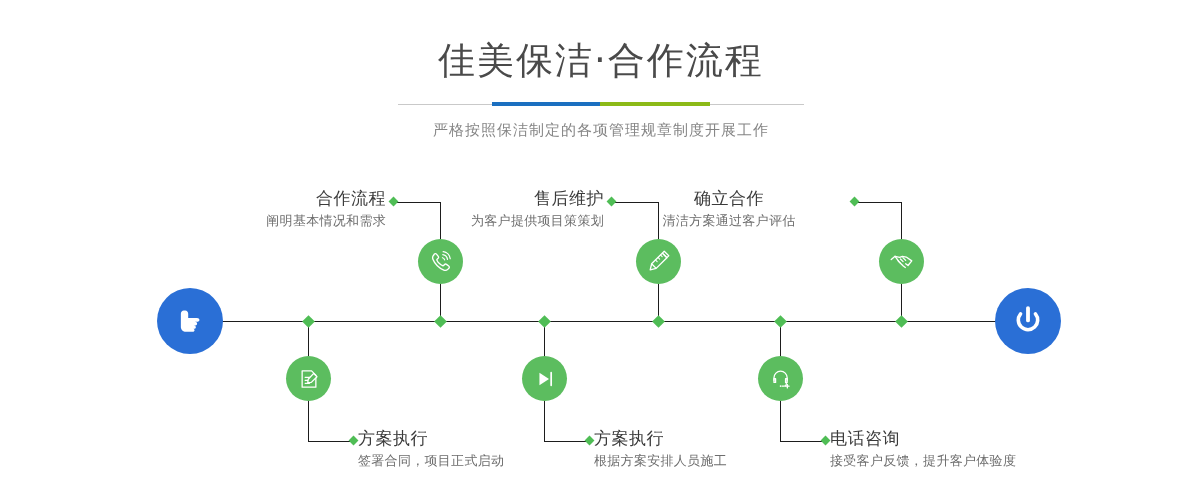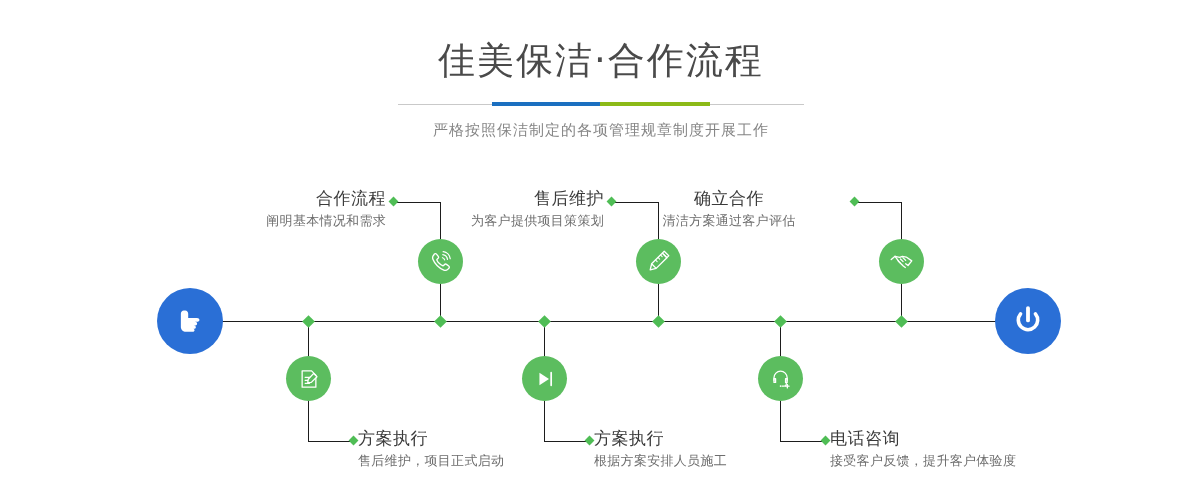--- a/index.html
+++ b/index.html
@@ -121,21 +121,21 @@
     <span>
       <svg width="24" height="24" viewBox="0 0 28 28" aria-hidden="true">
         <path d="M6 4.5h11l5 5v14H6z" fill="none" stroke="#ffffff" stroke-width="1.5" stroke-linejoin="round"></path>
         <path d="M9.5 12h8M9.5 15.5h8M9.5 19h5" stroke="#ffffff" stroke-width="1.4" stroke-linecap="round"></path>
         <path d="M19.5 7.5l3.8 3.8-6.6 6.6-4.2.6.6-4.2z" fill="#5cbd5f" stroke="#ffffff" stroke-width="1.5" stroke-linejoin="round"></path>
       </svg>
     </span>
   </div>
   <div class="lbl dn" style="left:358px;top:428px;width:260px;">
     <div class="t">方案执行</div>
-    <div class="d">售后维护，项目正式启动</div>
+    <div class="d">签署合同，项目正式启动</div>
   </div>
 
   <div class="vline" style="left:658px;top:202px;height:119px;"></div>
   <div class="hline" style="left:614px;top:202px;width:44px;"></div>
   <div class="diamond sm" style="left:608px;top:198px;"></div>
   <div class="diamond" style="left:654px;top:317px;"></div>
   <div class="node" style="left:636px;top:239px;">
     <span>
       <svg width="25" height="25" viewBox="0 0 28 28" aria-hidden="true">
         <path d="M18.3 4.6l5.1 5.1-12 12-5.1-5.1z" fill="none" stroke="#ffffff" stroke-width="1.5" stroke-linejoin="round"></path>

